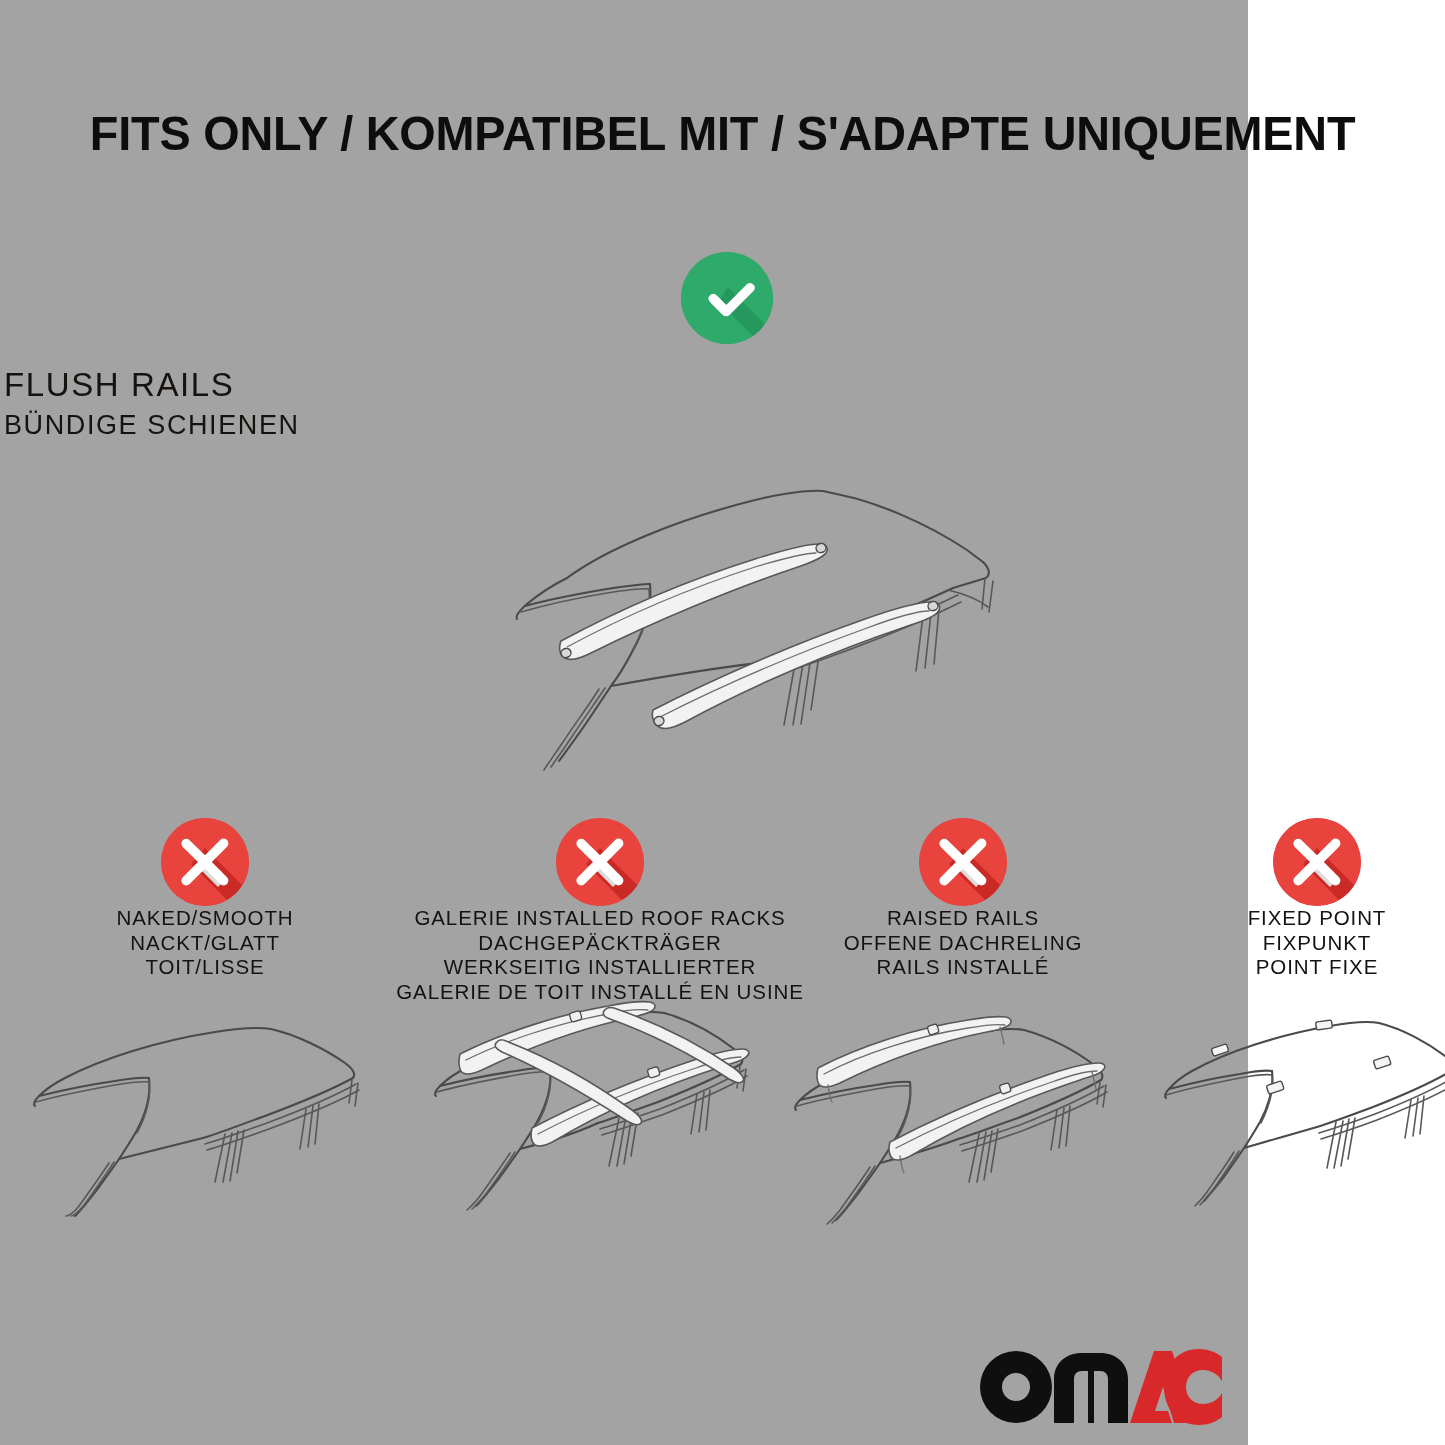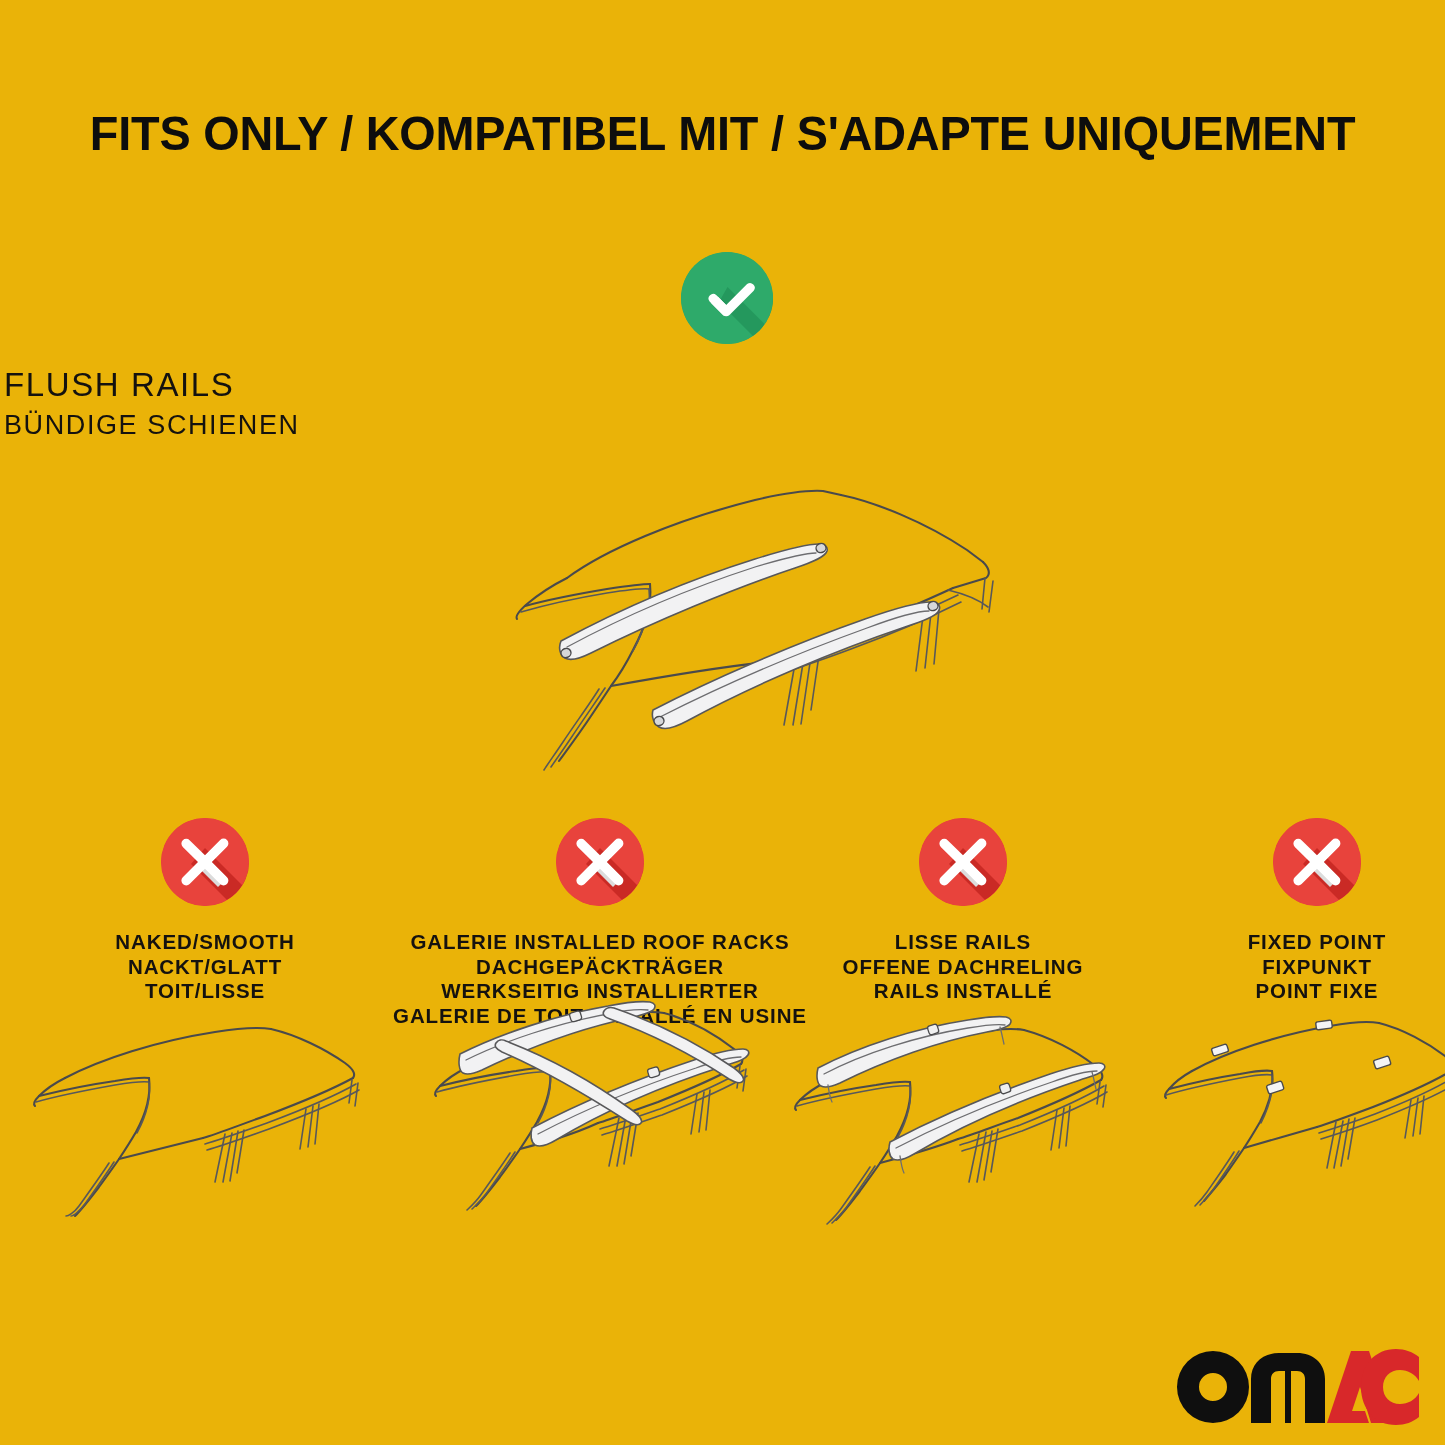--- a/index.html
+++ b/index.html
@@ -4,22 +4,22 @@
 <style>
   * { box-sizing: border-box; margin: 0; padding: 0; }
   html, body {
     width: 1445px; height: 1445px;
     background: #ffffff;
     font-family: "Liberation Sans", sans-serif;
     overflow: hidden;
   }
   #page {
     position: relative;
-    width: 1445px; height: 1445px;
-    background: #eab308;
+    width: 1248px; height: 1445px;
+    background: #a3a3a3;
   }
 
   
   #title-bar {
     position: absolute;
     left: 0; top: 104px;
     width: 1445px;
     text-align: center;
   }
   #title-text {
@@ -89,22 +89,22 @@
   }
   .bad-badge {
     width: 88px; height: 88px;
     background: #e8433c;
     position: relative;
     margin: 0 auto;
     border-radius: 50%;
     overflow: hidden;
   }
   .bad-labels {
-    margin-top: 24px;
-    font-weight: 700;
+    margin-top: 0;
+    font-weight: 400;
     color: #15120f;
     letter-spacing: 0.9px;
   }
   .bad-labels .ln {
     display: block;
     font-size: 20.5px;
     line-height: 24.5px;
     white-space: nowrap;
   }
   .bad-illo {
@@ -310,21 +310,21 @@
     <div class="bad-col" id="col-raised">
       <div class="bad-badge">
         <svg width="88" height="88" viewBox="0 0 88 88" aria-hidden="true">
           <circle cx="44" cy="44" r="44" fill="#e8433c"></circle>
           <path d="M44 30 L88 74 L88 44 A44 44 0 0 1 66 82 L30 46 Z" fill="#b51b15" opacity="0.6"></path>
           <path d="M44 44 L63 63 L57 69 L38 50 Z" fill="#dcdcdc"></path>
           <path d="M28.6 22.2 a4.8 4.8 0 0 0 -6.8 6.8 L37 44 L21.8 59.2 a4.8 4.8 0 0 0 6.8 6.8 L44 50.8 L59.2 66 a4.8 4.8 0 0 0 6.8 -6.8 L50.8 44 L66 28.8 a4.8 4.8 0 0 0 -6.8 -6.8 L44 37.2 Z" fill="#ffffff"></path>
         </svg>
       </div>
       <div class="bad-labels">
-        <span class="ln">LISSE RAILS</span>
+        <span class="ln">RAISED RAILS</span>
         <span class="ln">OFFENE DACHRELING</span>
         <span class="ln">RAILS INSTALLÉ</span>
       </div>
       <div class="bad-illo" style="top:192px">
         <svg width="370" height="220" viewBox="0 0 370 220" aria-hidden="true">
           <path class="ln-stroke-d" d="M48 72 C84 53 138 34 192 24 C216 19 234 18 246 20"></path>
           <path class="ln-stroke-d" d="M246 20 C272 27 298 41 316 55 C324 61 326 66 323 70"></path>
           <path class="ln-stroke-d" d="M48 72 C38 77 28 84 22 90 C17 95 16 98 18 100"></path>
           <path class="ln-stroke-d" d="M22 90 C42 85 70 79 98 75 C116 72 126 71 132 72"></path>
           <path class="ln-stroke" d="M19 96 C40 90 70 84 98 79 C116 76 126 75 132 76"></path>

